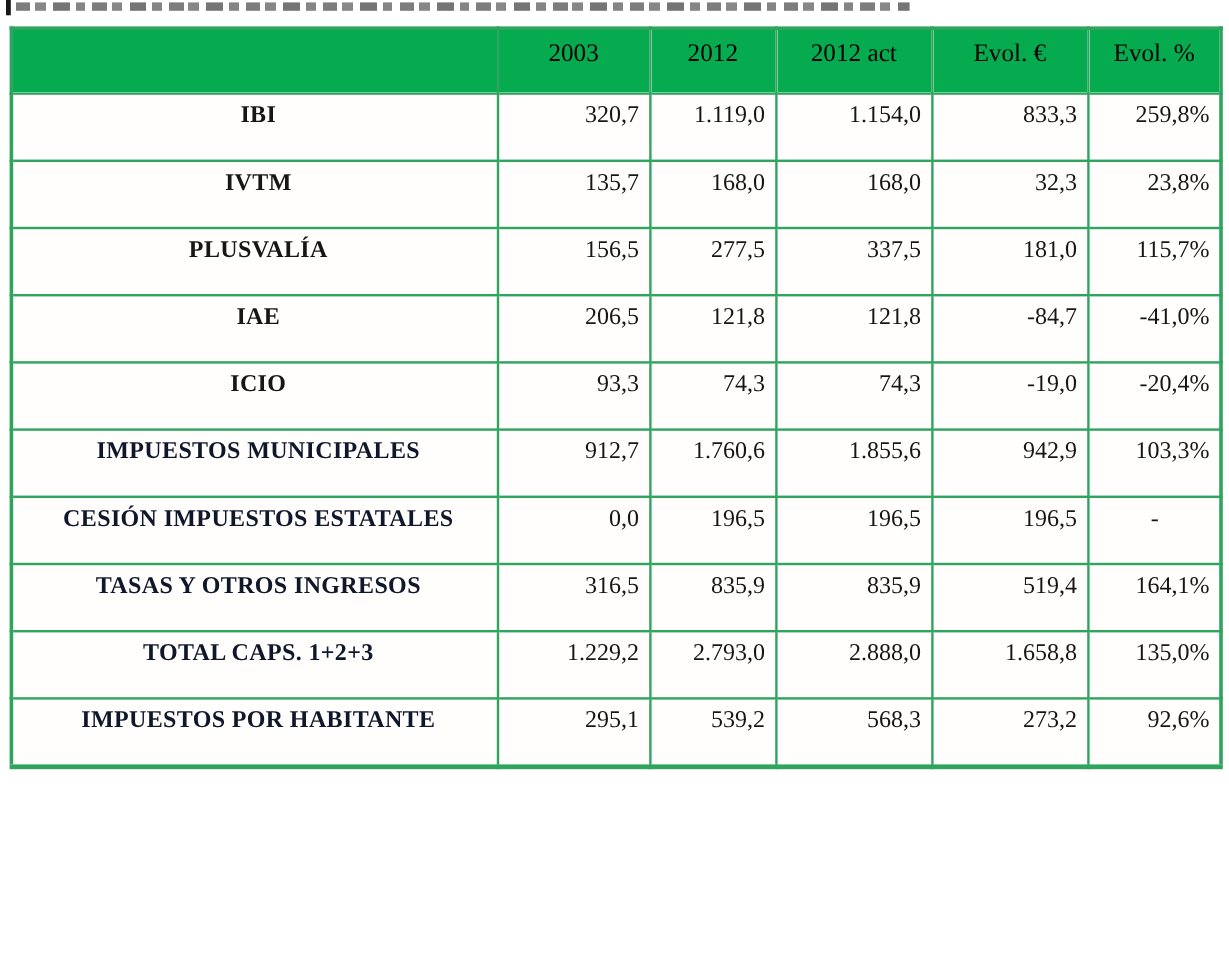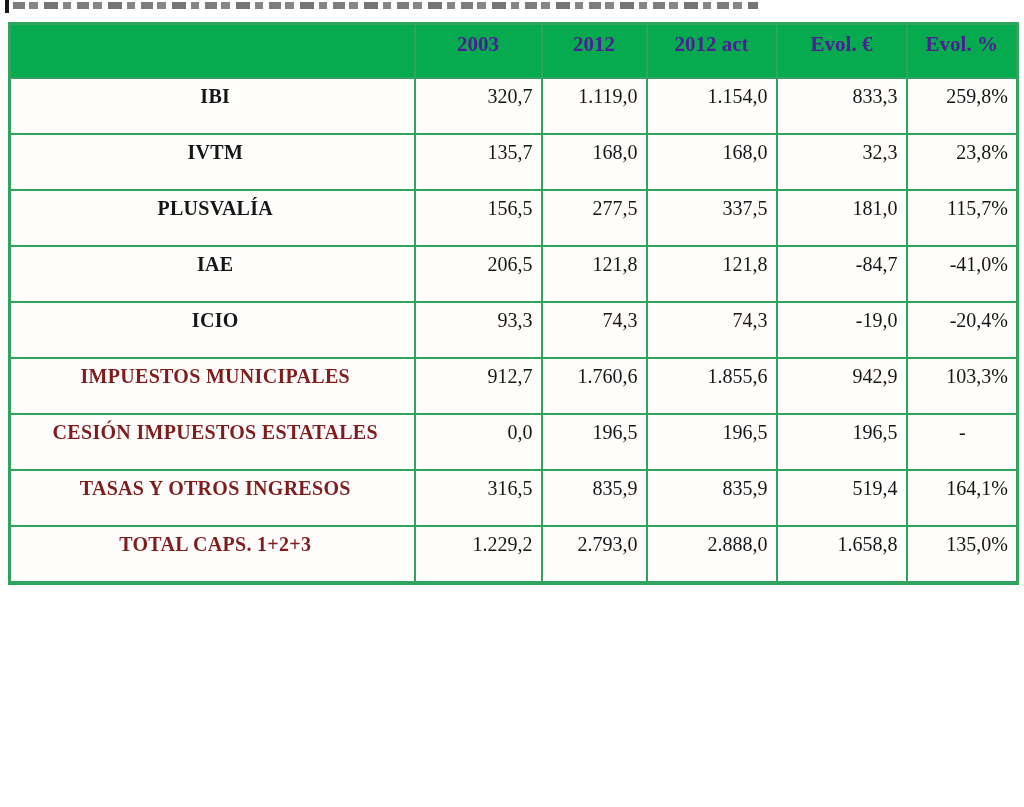--- a/index.html
+++ b/index.html
@@ -50,22 +50,22 @@
     border-bottom-width: 4px;
     background: #fffefc;
   }
   th, td {
     border: 2px solid #2fa45f;
     overflow: hidden;
     white-space: nowrap;
   }
   th {
     background: #06ab50;
-    color: #4c1d95;
-    font-weight: bold;
+    color: #000000;
+    font-weight: normal;
     font-size: 21px;
     text-align: center;
     vertical-align: top;
     height: 44px;
     padding-top: 7px;
   }
   td {
     font-size: 20px;
     color: #161616;
     vertical-align: top;
@@ -81,21 +81,21 @@
   }
   td.num {
     text-align: right;
     padding-right: 8px;
   }
   td.num.dash {
     text-align: center;
     padding-right: 0;
   }
   .navy {
-    color: #7f1d1d;
+    color: #0f172a;
   }
   tr.strong td.num {
     font-weight: normal;
   }
 </style>
 </head>
 <body>
 
 <div class="top-fragment">
   <span class="cursor-bar"></span>
@@ -187,14 +187,22 @@
       <td class="num">164,1%</td>
     </tr>
     <tr class="strong">
       <td class="label navy">TOTAL CAPS. 1+2+3</td>
       <td class="num">1.229,2</td>
       <td class="num">2.793,0</td>
       <td class="num">2.888,0</td>
       <td class="num">1.658,8</td>
       <td class="num">135,0%</td>
     </tr>
+    <tr class="strong">
+      <td class="label navy">IMPUESTOS POR HABITANTE</td>
+      <td class="num">295,1</td>
+      <td class="num">539,2</td>
+      <td class="num">568,3</td>
+      <td class="num">273,2</td>
+      <td class="num">92,6%</td>
+    </tr>
   </tbody>
 </table>
 
 </body></html>

